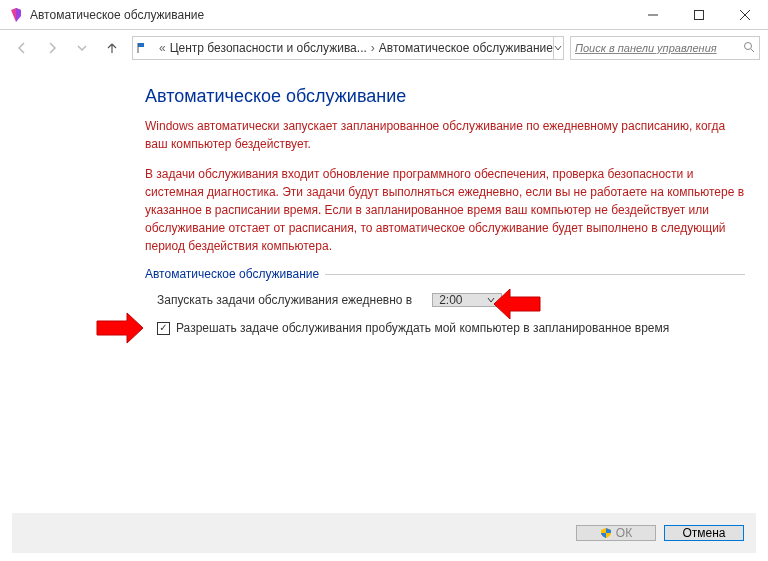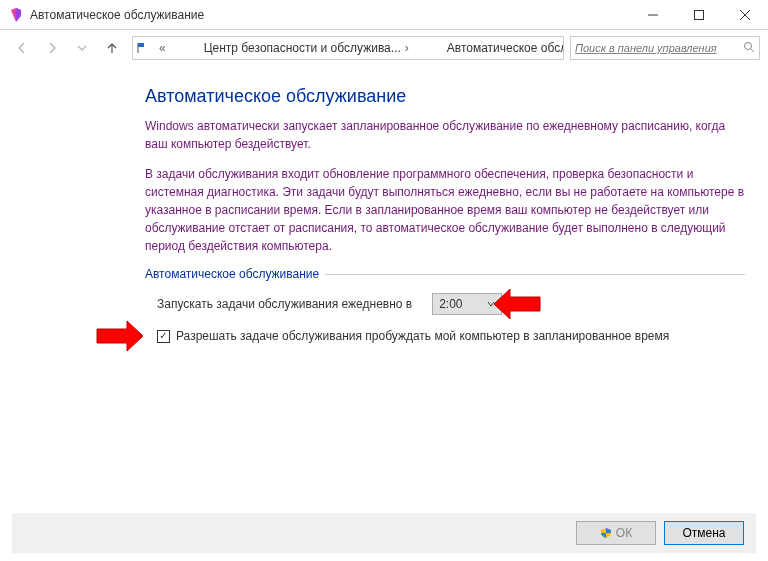--- a/index.html
+++ b/index.html
@@ -101,21 +101,21 @@
     padding: 20px 0 0 145px;
     position: relative;
   }
   .heading {
     color: #003399;
     font-size: 18px;
     font-weight: 400;
     margin-bottom: 10px;
   }
   .para {
-    color: #701a75;
+    color: #b91c1c;
     font-size: 12px;
     line-height: 1.5;
     margin-bottom: 12px;
     max-width: 600px;
   }
   .group {
     margin-top: 10px;
     max-width: 600px;
   }
   .group-header {
@@ -136,21 +136,21 @@
     align-items: center;
     gap: 20px;
     margin-left: 12px;
     margin-bottom: 14px;
     font-size: 12px;
     color: #333;
     position: relative;
   }
   .time-select {
     width: 70px;
-    height: 22px;
+    height: 14px;
     border: 1px solid #adadad;
     background: #e1e1e1;
     display: flex;
     align-items: center;
     padding: 0 6px;
     font-size: 12px;
     justify-content: space-between;
   }
   .checkbox-row {
     display: flex;
@@ -178,40 +178,40 @@
     height: 40px;
     background: #f0f0f0;
     display: flex;
     align-items: center;
     justify-content: flex-end;
     padding: 0 12px;
     gap: 8px;
   }
   .footer .btn {
     min-width: 80px;
-    height: 24px;
+    height: 16px;
     border: 1px solid #adadad;
     background: #e1e1e1;
     font-size: 12px;
     display: flex;
     align-items: center;
     justify-content: center;
     gap: 4px;
   }
   .footer .btn.disabled { color: #888; }
   .footer .btn.primary { border: 1px solid #0078d7; text-align: center; }
   .shield {
     width: 12px; height: 12px;
     display:inline-flex;align-items:center;justify-content:center;
   }
   .red-arrow {
     position: absolute;
     pointer-events: none;
   }
-  .crumb-item { white-space: nowrap; margin-left: 34px; }
+  .crumb-item { white-space: nowrap; }
 </style>
 </head>
 <body>
 
 <div class="titlebar">
   <span class="app-icon">
     <svg width="14" height="14" viewBox="0 0 14 14">
         <path d="M2 2 L7 0 L12 2 L7 14 Z" fill="#e040a0"></path>
         <path d="M7 0 L12 2 L12 8 L7 14 Z" fill="#a040e0"></path>
       </svg>

